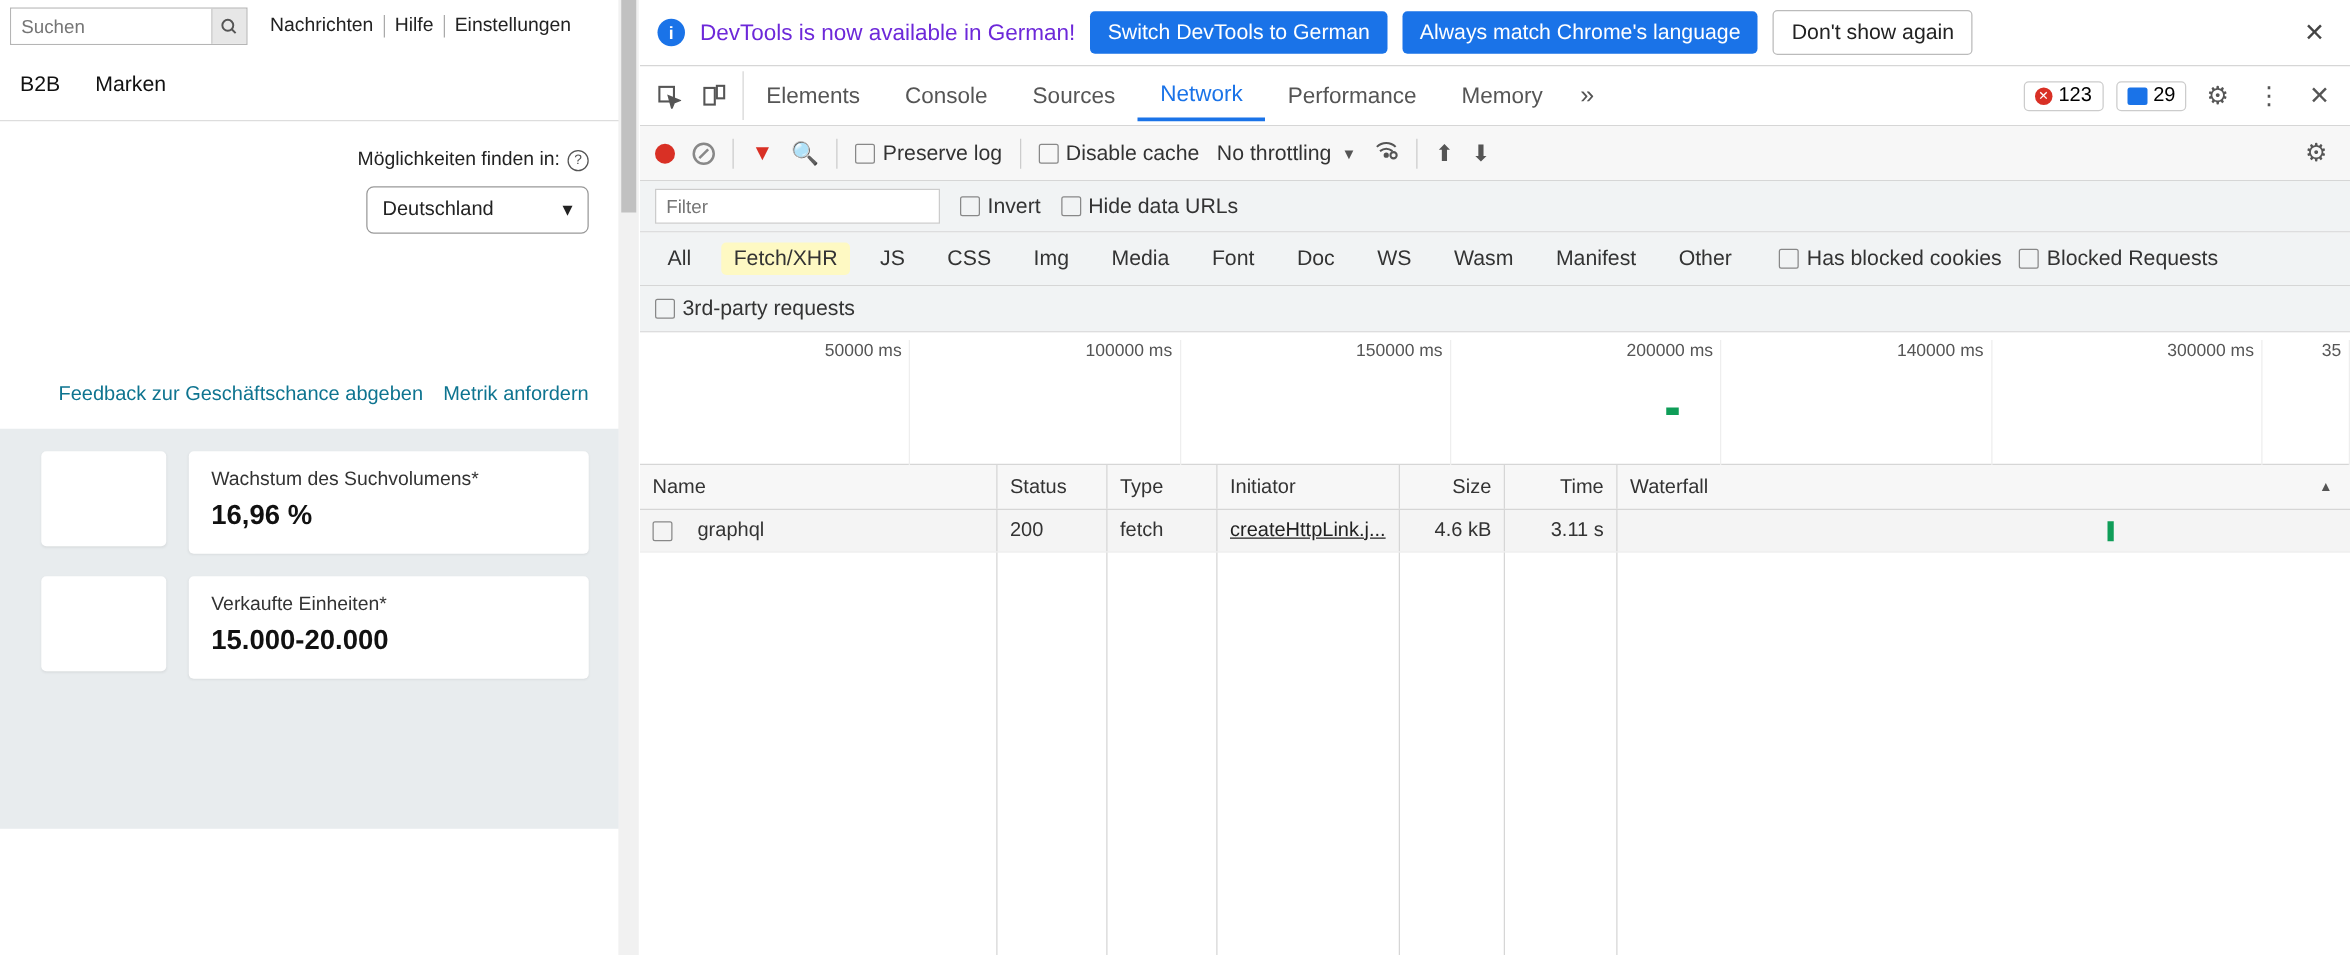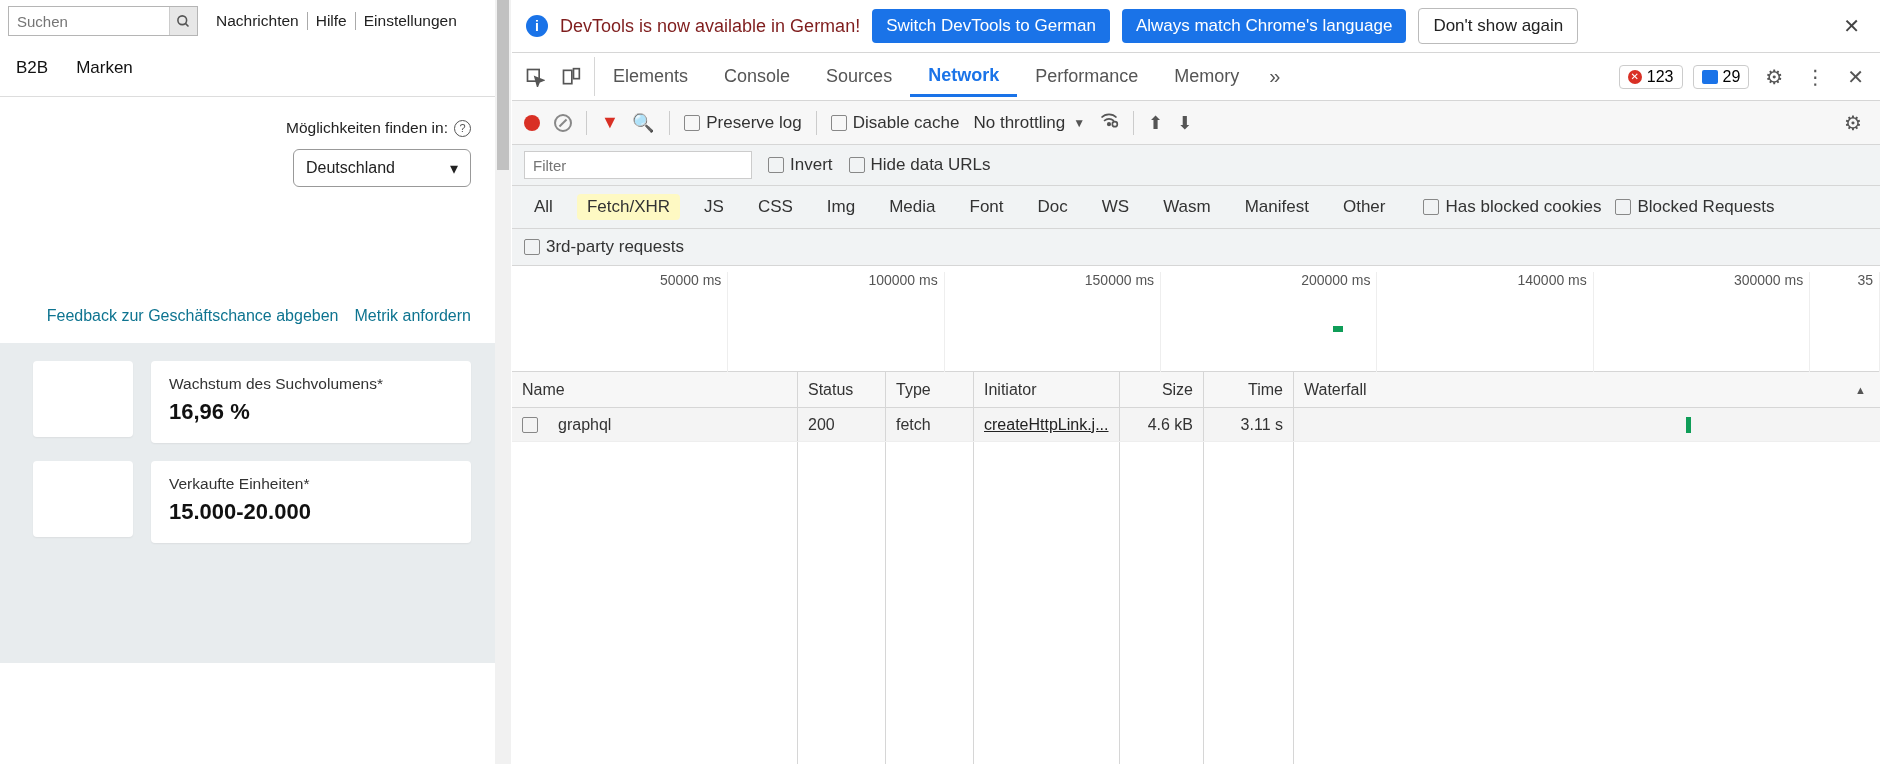--- a/index.html
+++ b/index.html
@@ -27,30 +27,30 @@
 .cards-area{background:#e8ecee;padding:18px 24px 120px 0;}
 .cards-col{display:flex;flex-direction:column;gap:18px;align-items:flex-end;}
 .card-row{display:flex;gap:18px;justify-content:flex-end;width:100%;}
 .card-stub{width:100px;height:76px;background:#fff;border-radius:4px;box-shadow:0 1px 2px rgba(0,0,0,.06);}
 .card{width:320px;background:#fff;border-radius:4px;padding:14px 18px 18px;box-shadow:0 1px 2px rgba(0,0,0,.06);}
 .card-title{font-size:15.5px;color:#333;margin-bottom:6px;}
 .card-value{font-size:22px;font-weight:700;color:#111;}
 .right-pane{flex:1;height:100%;display:flex;flex-direction:column;margin-left:16px;}
 .infobar{display:flex;align-items:center;gap:12px;padding:8px 14px;border-bottom:1px solid #d6d6d6;}
 .info-icon{width:22px;height:22px;border-radius:50%;background:#1a73e8;color:#fff;display:flex;align-items:center;justify-content:center;font-size:14px;font-weight:700;}
-.infobar-text{font-size:18px;color:#7f1d1d;}
+.infobar-text{font-size:18px;color:#6d28d9;}
 .btn{padding:7px 14px;border-radius:4px;font-size:17px;border:none;cursor:pointer;}
 .btn-blue{background:#1a73e8;color:#fff;}
 .btn-outline{background:#fff;border:1px solid #bbb;color:#222;}
 .close-x{margin-left:auto;font-size:20px;color:#444;padding:0 6px;cursor:pointer;}
 .dt-tabs{display:flex;align-items:center;gap:0;border-bottom:1px solid #d6d6d6;padding:4px 10px;height:48px;}
 .dt-left{display:flex;align-items:center;gap:10px;padding-right:10px;border-right:1px solid #d6d6d6;height:100%;}
 .iconbox{width:26px;height:26px;display:flex;align-items:center;justify-content:center;color:#555;}
 .dt-tabs .tab{padding:0 18px;font-size:18px;color:#555;height:100%;display:flex;align-items:center;cursor:pointer;}
-.dt-tabs .tab.active{color:#1a73e8;border-bottom:3px solid #1a73e8;margin-bottom:-1px;font-weight:bold;}
+.dt-tabs .tab.active{color:#1a73e8;border-bottom:3px solid #1a73e8;margin-bottom:-1px;}
 .dt-tabs .more{padding:0 12px;font-size:20px;color:#555;cursor:pointer;}
 .dt-right{margin-left:auto;display:flex;align-items:center;gap:10px;}
 .pill{display:flex;align-items:center;gap:5px;border:1px solid #ccc;border-radius:4px;padding:2px 8px;font-size:16px;}
 .err-dot{width:14px;height:14px;border-radius:50%;background:#d93025;color:#fff;font-size:10px;display:flex;align-items:center;justify-content:center;}
 .msg-ic{width:16px;height:14px;background:#1a73e8;border-radius:2px;position:relative;}
 .msg-ic:after{content:"";position:absolute;left:3px;bottom:-4px;border:4px solid transparent;border-top-color:#1a73e8;}
 .gear,.kebab,.big-x{font-size:20px;color:#555;cursor:pointer;padding:0 6px;}
 .net-toolbar{display:flex;align-items:center;gap:14px;padding:6px 12px;border-bottom:1px solid #d6d6d6;height:44px;background:#f7f7f7;}
 .rec{width:16px;height:16px;border-radius:50%;background:#d93025;}
 .noentry{width:18px;height:18px;border:2px solid #888;border-radius:50%;position:relative;}

